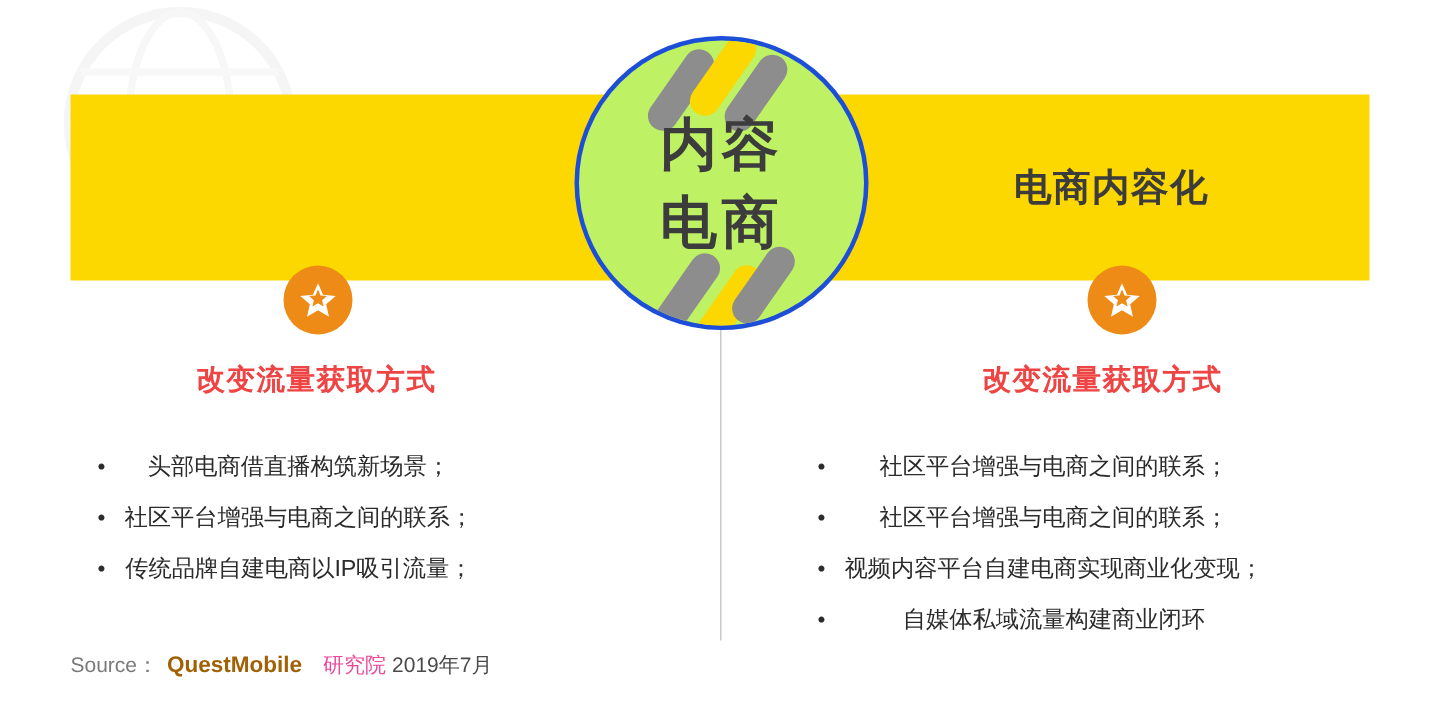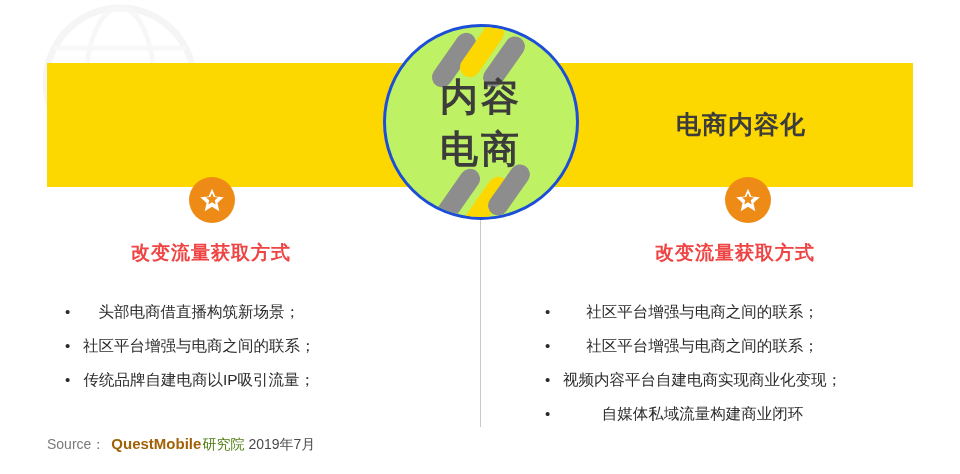--- a/index.html
+++ b/index.html
@@ -171,22 +171,22 @@
     color: #5d5d5d;
   }
   .footer .src-label { color: #7a7a7a; text-align: center; }
   .footer .qm {
     color: #a16207;
     font-weight: bold;
     margin-left: 6px;
     font-size: 15px;
   }
   .footer .qm-rest {
-    color: #4d7c0f;
-    margin-left: 1px;
+    color: #ec4899;
+    margin-left: 14px;
     font-size: 14px;
   }
   .footer .qm-date {
     color: #4a4a4a;
     margin-left: 4px;
     font-size: 14px;
   }
 </style>
 </head>
 <body>

